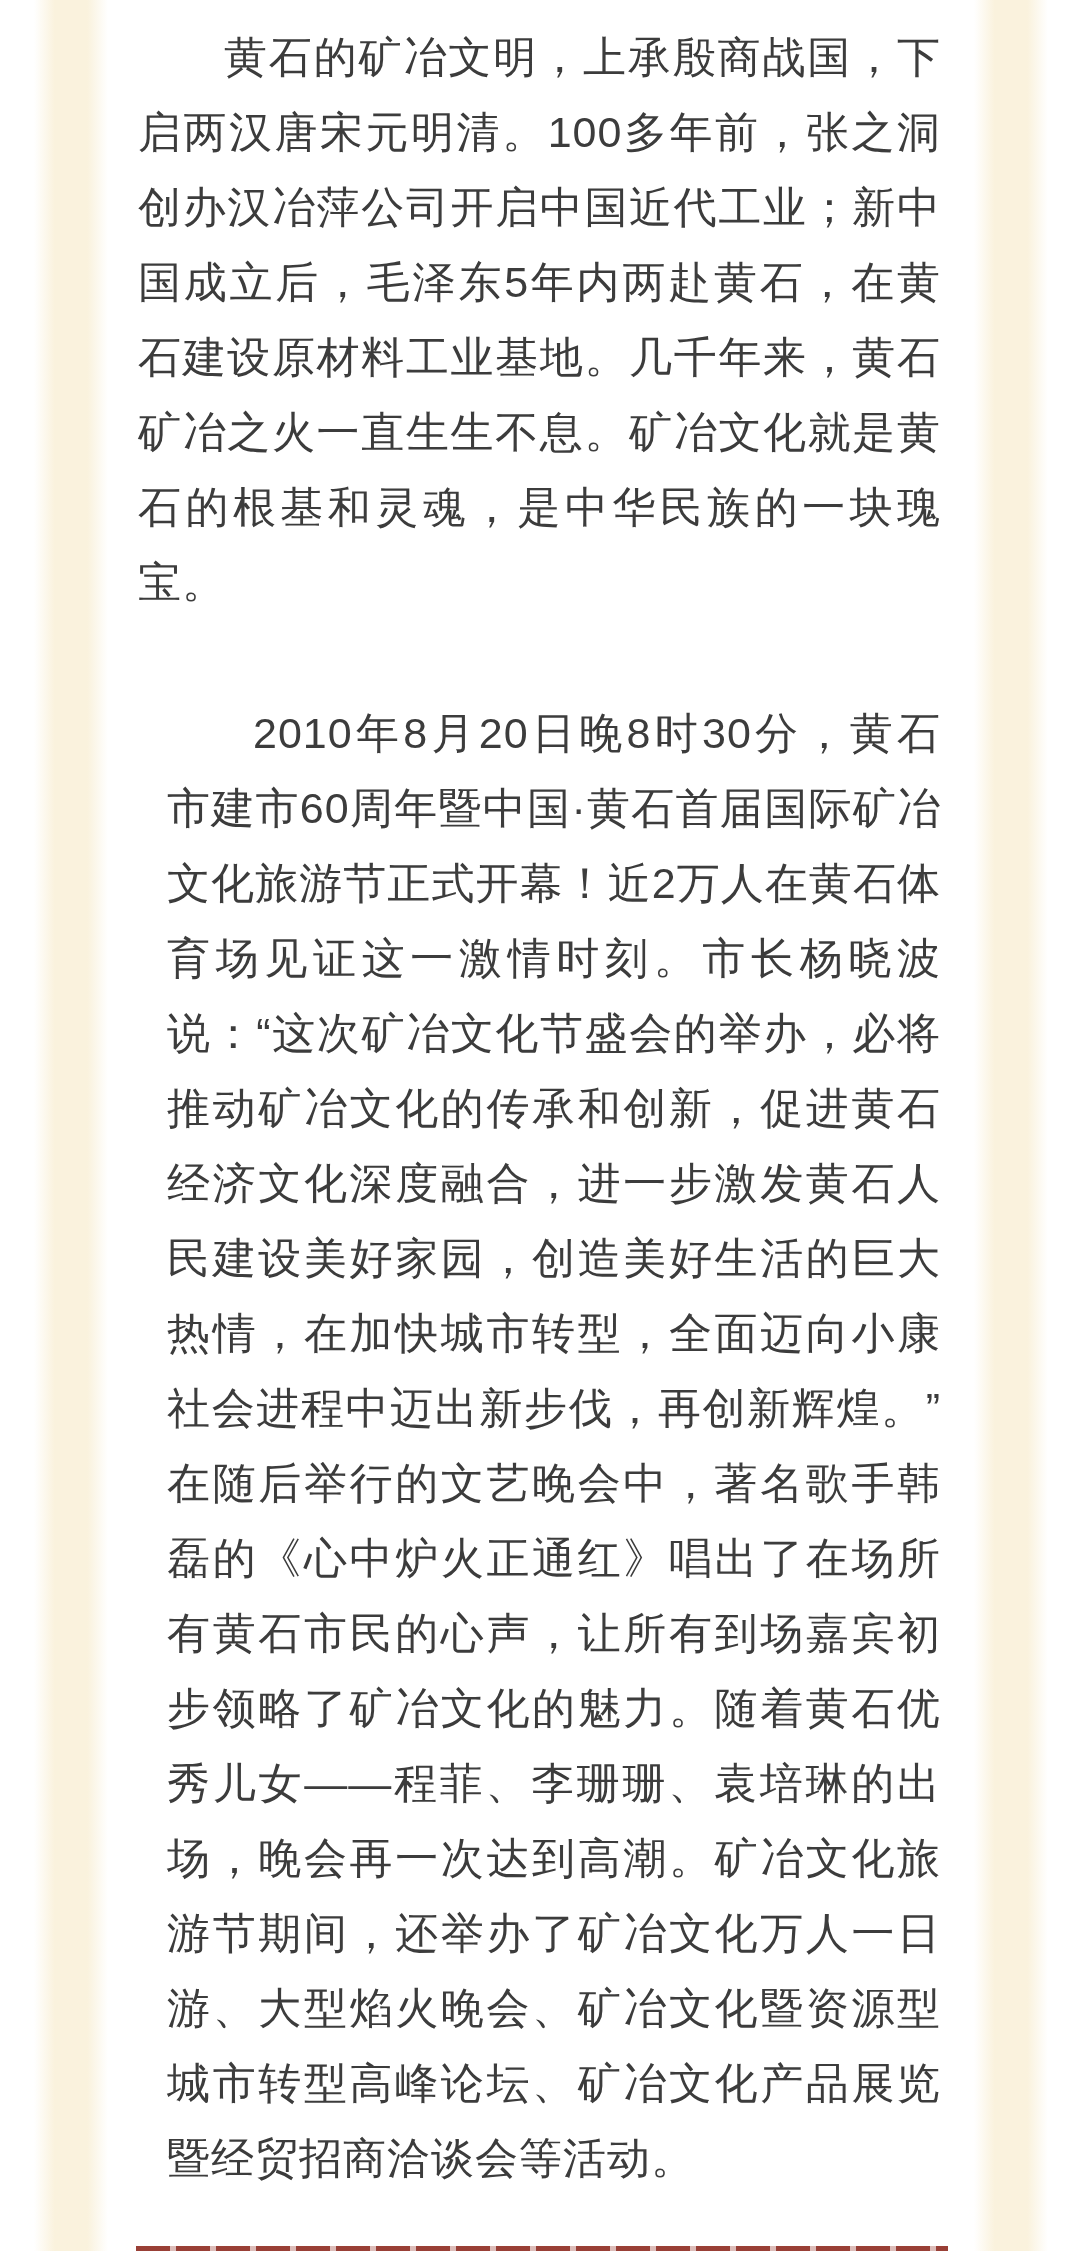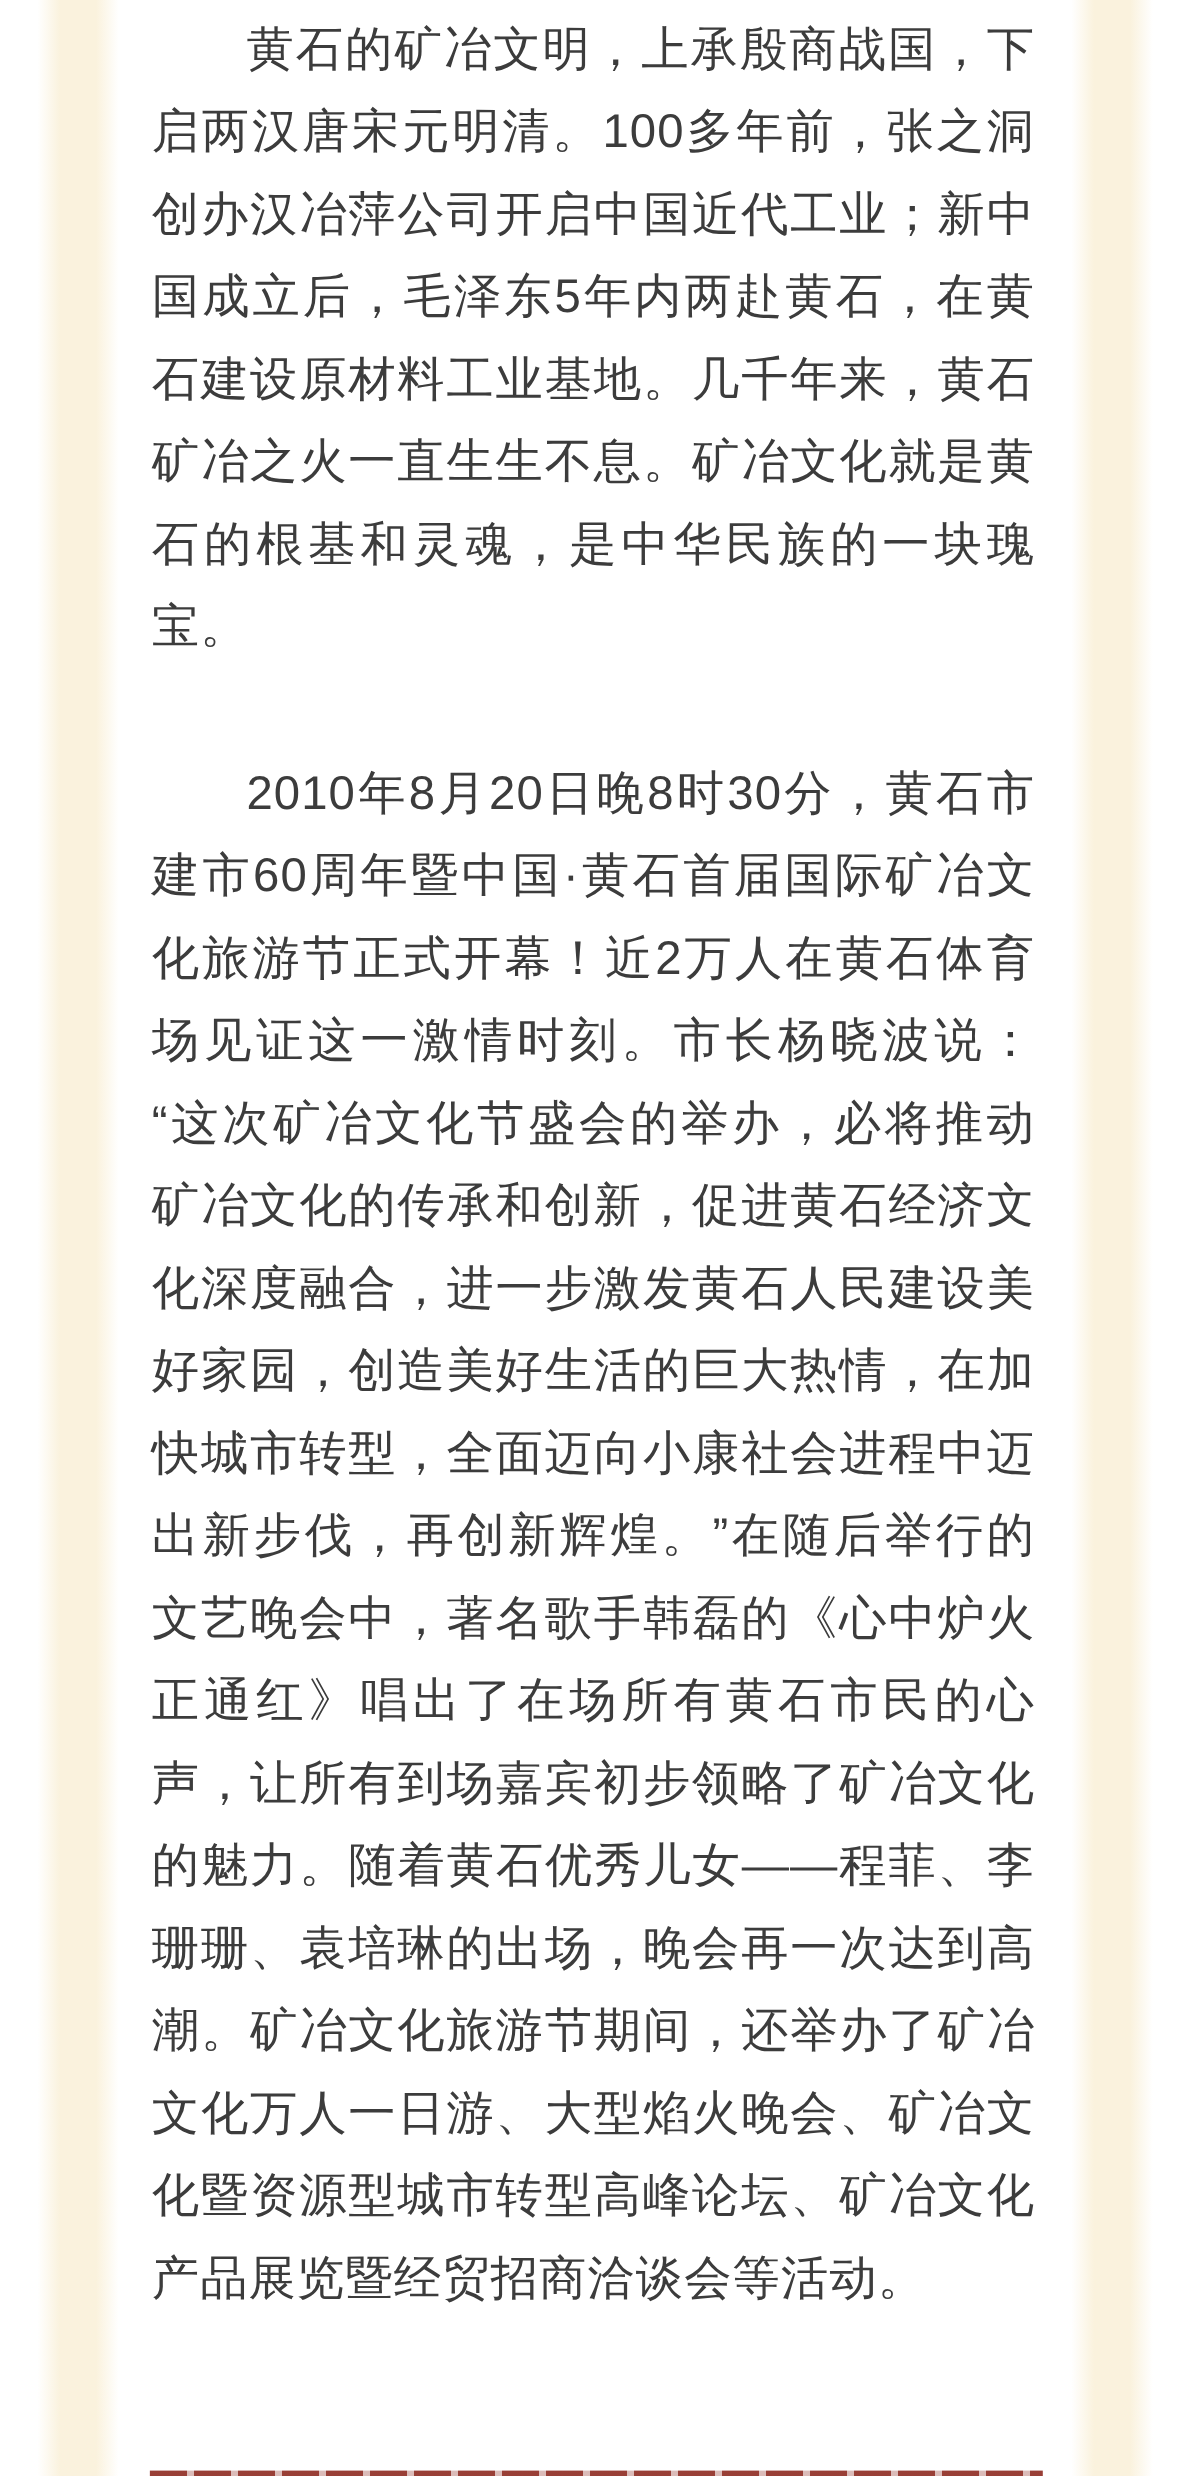--- a/index.html
+++ b/index.html
@@ -32,37 +32,38 @@
   .gutter.left, .gutter.right {
     background: linear-gradient(90deg,
       rgba(250,242,221,0) 0%,
       var(--gutter, #faf2dd) 28%,
       var(--gutter, #faf2dd) 72%,
       rgba(250,242,221,0) 100%);
   }
   .content {
     position: absolute;
     left: 138px;
-    top: 8px;
+    top: 20px;
     width: 803px;
     color: var(--ink, #3c3c3c);
   }
   .content p {
     margin: 0;
     font-size: 43px;
     line-height: 75px;
     font-weight: 400;
     letter-spacing: 1px;
     text-align: justify;
     text-justify: inter-character;
     text-indent: 2em;
     word-break: break-all;
   }
   .content p + p {
     margin-top: 76px;
+    margin-left: 29px;
   }
   
   .red-sliver {
     position: absolute;
     left: 136px;
     top: 2246px;
     width: 812px;
     height: 5px;
     background: repeating-linear-gradient(90deg,
       var(--red, #8e2a20) 0px,  var(--red, #8e2a20) 34px,

